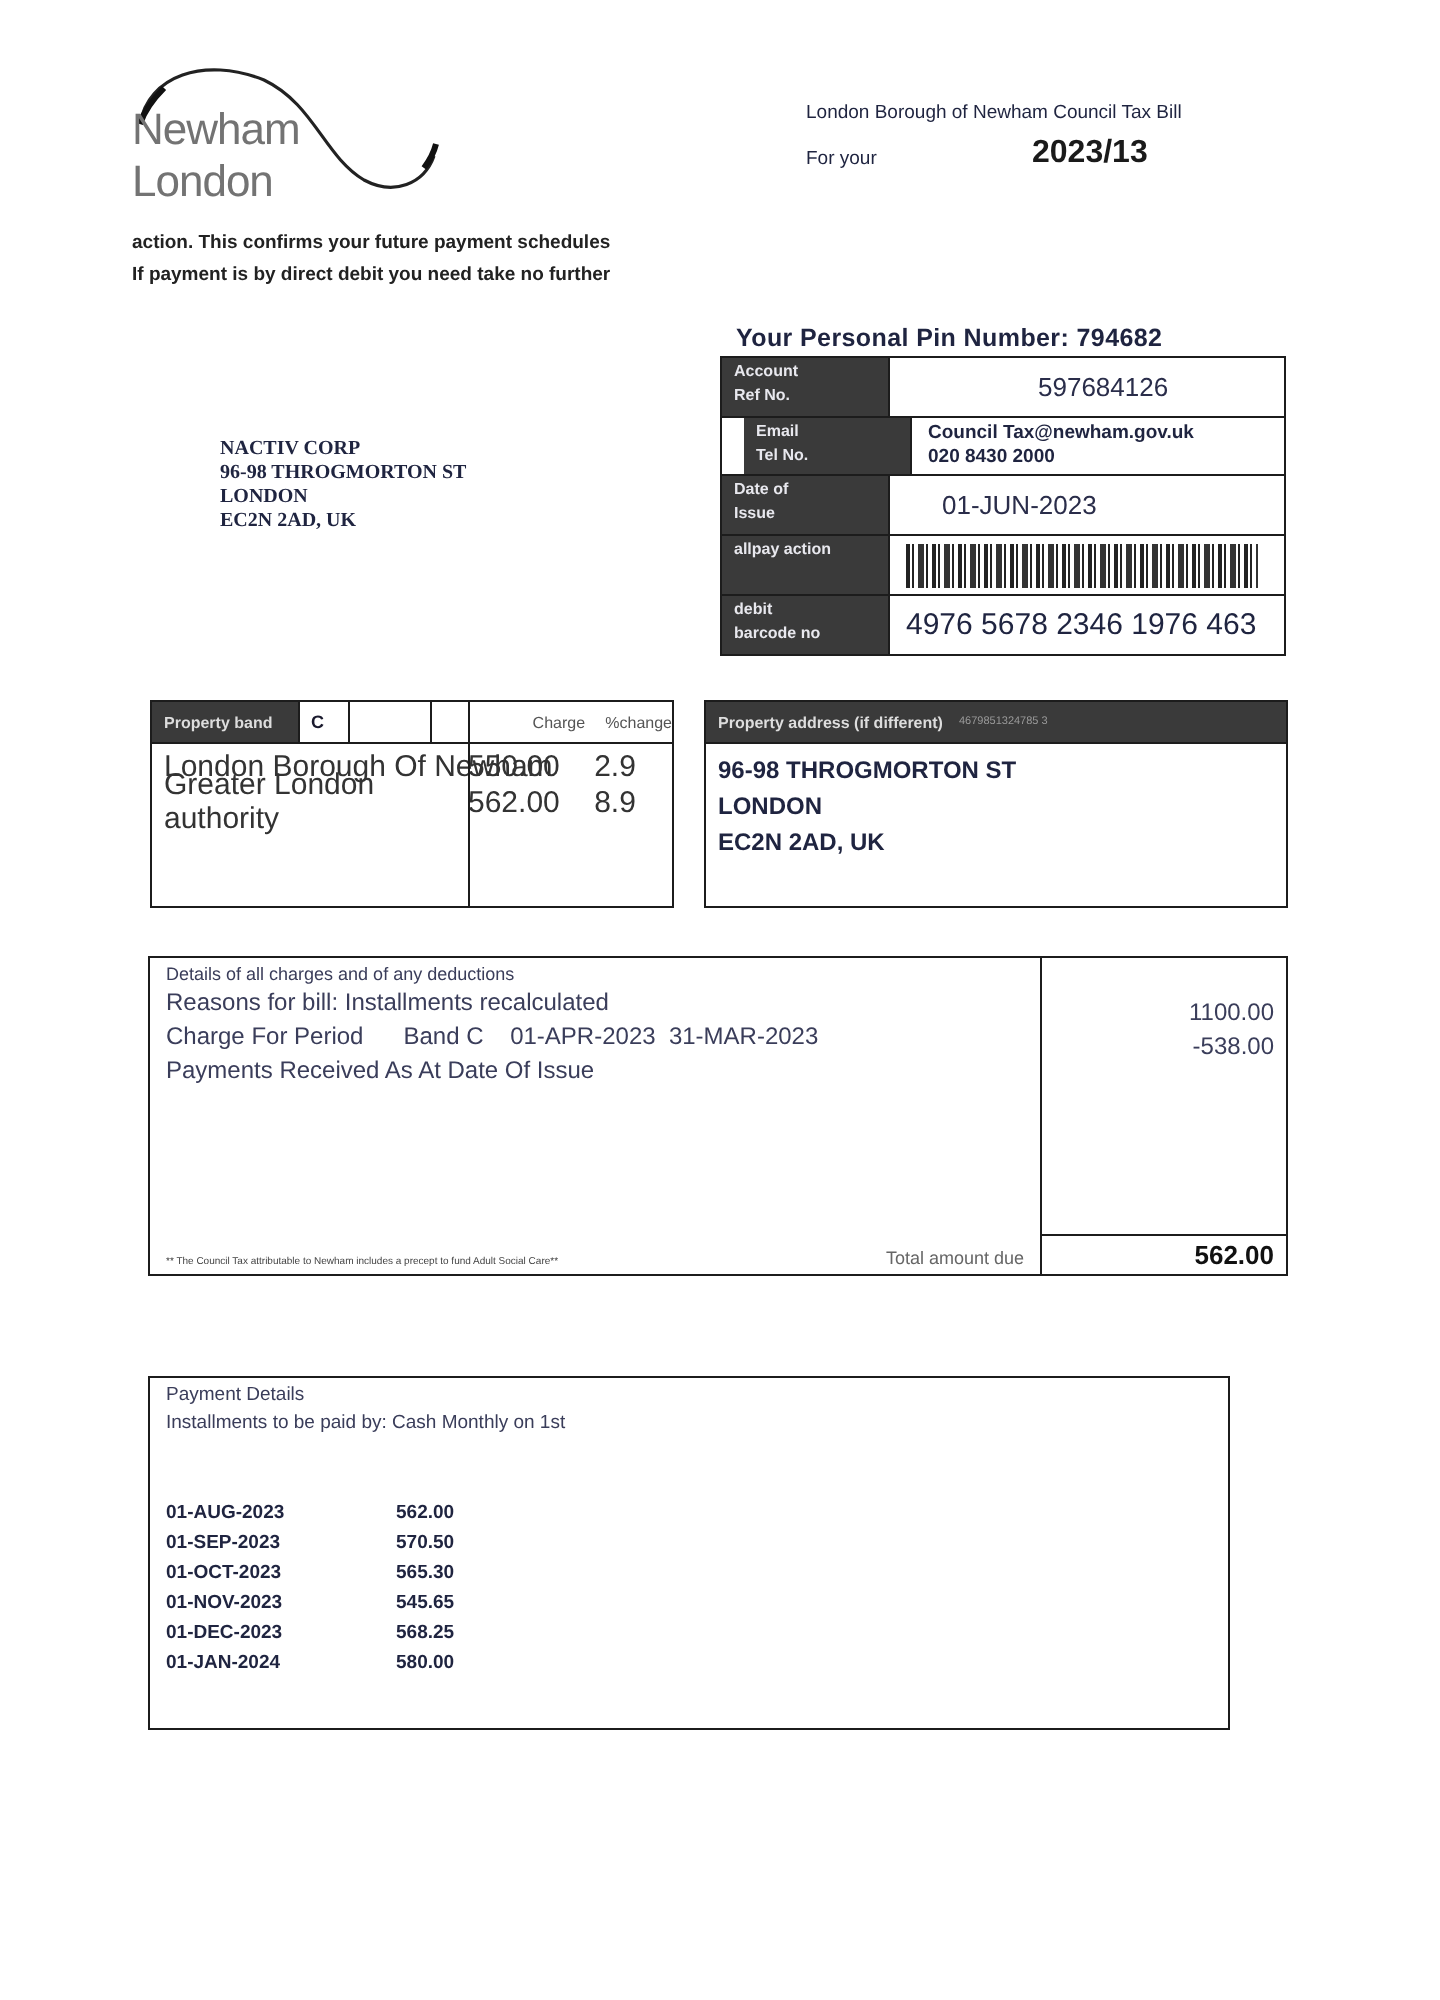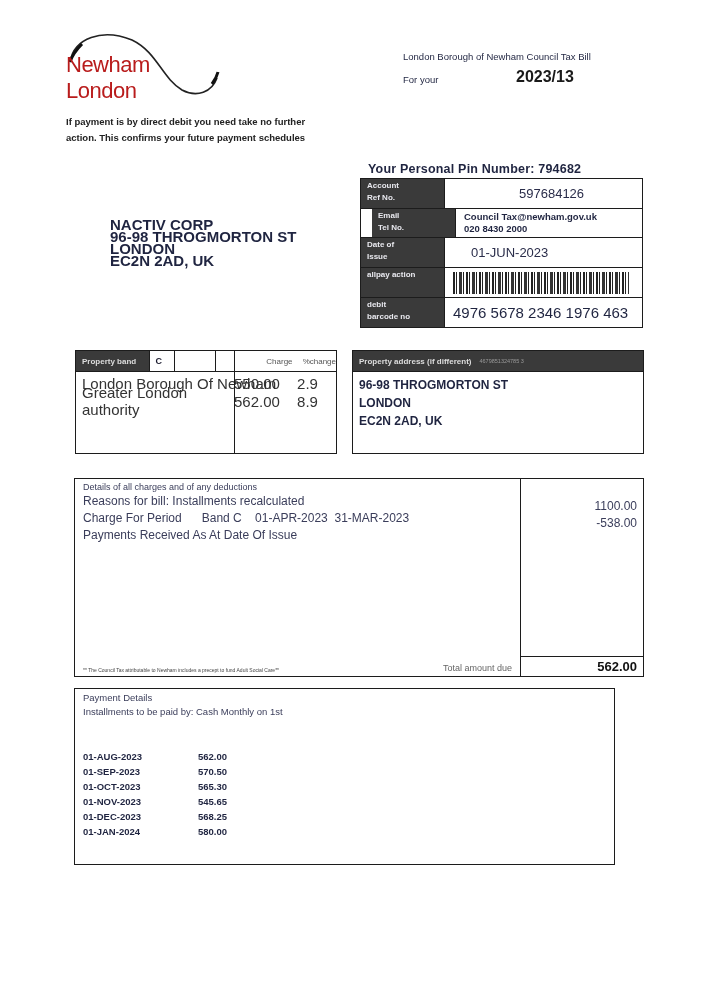--- a/index.html
+++ b/index.html
@@ -1,37 +1,37 @@
 <!DOCTYPE html>
 <html><head>
 <meta charset="utf-8">
 <style>
   html, body { margin:0; padding:0; background:#ffffff; }
   body { width:720px; height:1000px; position:relative; overflow:hidden;
          font-family:"Liberation Sans", sans-serif; color:#1a1a2e; }
   .abs { position:absolute; }
-  .logo-text { font-family:"Liberation Sans", sans-serif; font-size:22px; color:#b91c1c; letter-spacing:-0.5px; }
+  .logo-text { font-family:"Liberation Sans", sans-serif; font-size:22px; color:#737373; letter-spacing:-0.5px; }
   .dd-note { font-size:9.5px; font-weight:bold; color:#222; line-height:16px; }
   .hdr-small { font-size:9.5px; font-weight:normal; color:#1f2440; }
   .hdr-year { font-size:16px; font-weight:bold; color:#1a1a1a; }
   .pin { font-size:12.5px; font-weight:bold; color:#1f2440; letter-spacing:0.2px; }
   .info-box { left:360px; top:178px; width:283px; border:1.5px solid #1c1c1c; box-sizing:border-box; }
   .info-row { display:flex; border-bottom:1.5px solid #1c1c1c; box-sizing:border-box; }
   .info-row:last-child { border-bottom:none; }
   .info-label { width:84px; background:#3a3a3a; color:#e8e8ee; font-size:8px; font-weight:bold; padding:1px 6px; box-sizing:border-box; border-right:1.5px solid #1c1c1c; line-height:12px; }
   .info-val { flex:1; padding:0 8px; box-sizing:border-box; color:#2a2d4a; display:flex; flex-direction:column; justify-content:center; }
-  .addr { font-size:15px; font-weight:bold; line-height:12px; color:#1f2440; }
+  .addr { font-size:10px; font-weight:bold; line-height:12px; color:#1f2440;font-family:Liberation Serif, serif; }
   .band-box { left:75px; top:350px; width:262px; height:104px; border:1.5px solid #1c1c1c; box-sizing:border-box; }
   .band-head { display:flex; height:20px; border-bottom:1.5px solid #1c1c1c; font-size:8px; }
   .band-cell { box-sizing:border-box; display:flex; align-items:center; }
   .band-row { display:flex; font-size:15px; color:#333; height:18px; align-items:center; }
   .paddr-box { left:352px; top:350px; width:292px; height:104px; border:1.5px solid #1c1c1c; box-sizing:border-box; }
   .paddr-head { height:20px; background:#3a3a3a; color:#ddd; font-size:8px; font-weight:bold; display:flex; align-items:center; padding-left:6px; border-bottom:1.5px solid #1c1c1c; }
   .paddr-lines { padding:4px 6px; font-size:12px; font-weight:bold; line-height:18px; color:#1f2440; }
-  .charges-box { left:74px; top:478px; width:570px; height:199px; border:1.5px solid #1c1c1c; box-sizing:border-box; }
+  .charges-box { left:74px; top:478px; width:570px; height:160px; border:1.5px solid #1c1c1c; box-sizing:border-box; }
   .charges-left { position:absolute; left:0; top:0; width:446px; height:100%; border-right:1.5px solid #1c1c1c; box-sizing:border-box; padding:2px 8px; }
   .charges-line { font-size:12px; color:#3a3d5a; line-height:17px; white-space:pre; }
   .charges-head { font-size:9px; color:#3a3d5a; line-height:12px; }
   .charges-right { position:absolute; left:446px; top:0; right:0; height:100%; }
   .amt { text-align:right; font-size:12px; color:#3a3d5a; padding-right:6px; line-height:17px; }
   .total-row { position:absolute; left:0; right:0; bottom:0; height:20px; border-top:1.5px solid #1c1c1c; text-align:right; padding-right:6px; font-size:13px; font-weight:bold; color:#111; line-height:19px; box-sizing:border-box; }
   .footnote { position:absolute; left:8px; bottom:3px; font-size:5px; color:#444; }
   .total-label { position:absolute; right:8px; bottom:3px; font-size:9px; color:#666; }
   .pay-box { left:74px; top:688px; width:541px; height:177px; border:1.5px solid #1c1c1c; box-sizing:border-box; padding:2px 8px; }
   .pay-head { font-size:9.5px; color:#3a3d5a; line-height:14px; }
@@ -45,22 +45,22 @@
 <div class="abs" style="left:62px; top:28px; width:160px; height:70px;">
   <svg width="160" height="70" style="position:absolute;left:0;top:0;">
     <path d="M8,34 C12,10 40,0 70,12 C95,24 100,50 120,62 C135,70 150,64 155,50" fill="none" stroke="#222" stroke-width="1.6"></path>
     <path d="M8,34 C10,28 14,22 20,16" fill="none" stroke="#111" stroke-width="3"></path>
     <path d="M150,56 C153,52 155,48 156,44" fill="none" stroke="#111" stroke-width="3"></path>
   </svg>
   <span class="logo-text abs" style="left:4px; top:24px;">Newham London</span>
 </div>
 
 <div class="abs dd-note" style="left:66px; top:114px;">
+  <div>action. This confirms your future payment schedules</div>
   <div>If payment is by direct debit you need take no further</div>
-  <div>action. This confirms your future payment schedules</div>
 </div>
 
 <div class="abs hdr-small" style="left:403px; top:51px;">London Borough of Newham Council Tax Bill</div>
 <div class="abs hdr-small" style="left:403px; top:74px;">For your</div>
 <div class="abs hdr-year" style="left:516px; top:68px;">2023/13</div>
 
 <div class="abs pin" style="left:368px; top:162px;">Your Personal Pin Number: 794682</div>
 
 <div class="abs info-box">
   <div class="info-row" style="height:30px;gap:48px;">

